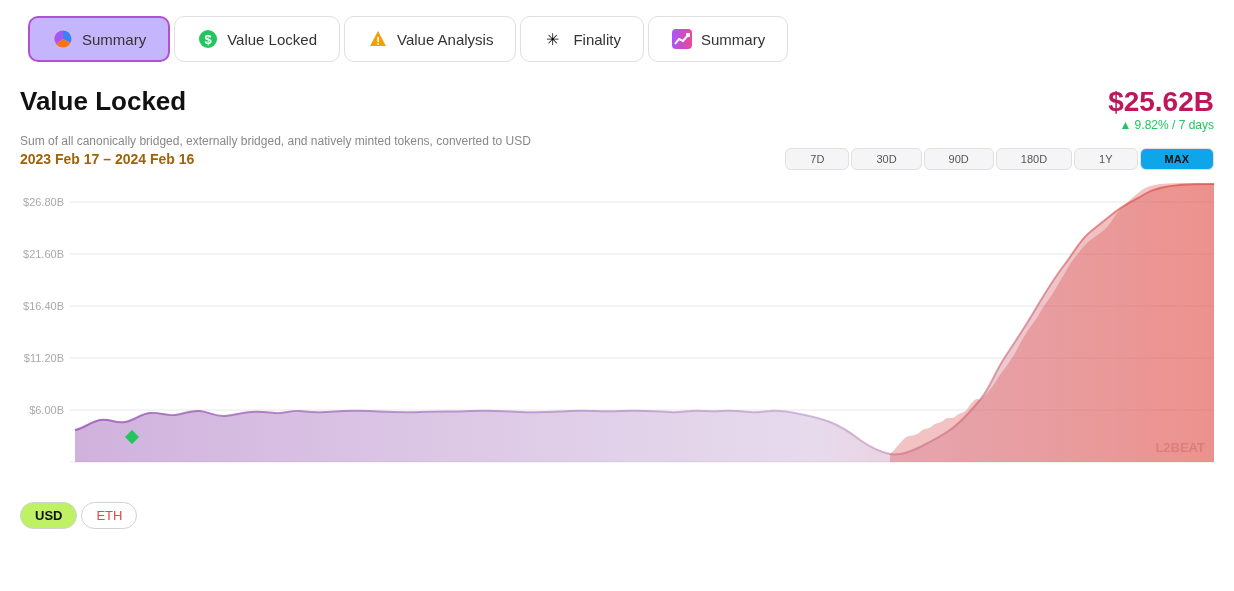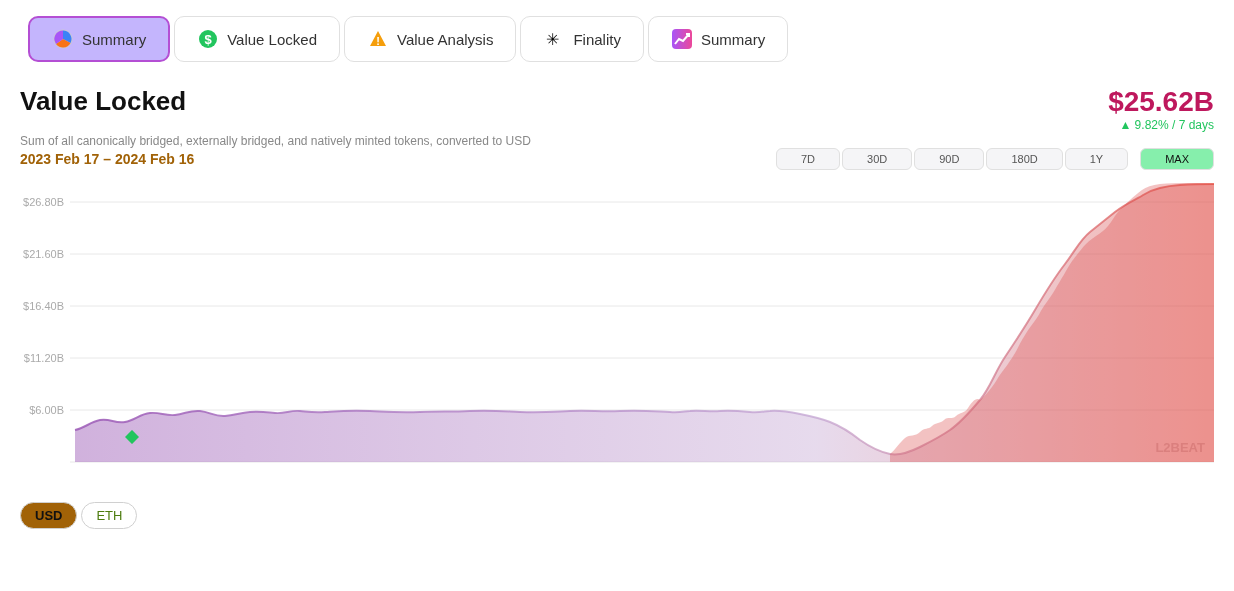--- a/index.html
+++ b/index.html
@@ -99,24 +99,23 @@
     .time-btn {
       padding: 4px 24px;
       border-radius: 6px;
       border: 1px solid #e0e0e0;
       background: #f5f5f7;
       font-size: 11px;
       color: #555;
       cursor: pointer;
     }
     .time-btn.active {
-      background: #86efac;
-      font-weight: 400;
+      background: #0ea5e9;
+      font-weight: 700;
       color: #111;
-      margin-left: 10px;
     }
     
     .chart-wrapper {
       position: relative;
       width: 100%;
       height: 310px;
       margin-bottom: 10px;
     }
     .chart-svg {
       width: 100%;
@@ -135,25 +134,25 @@
     .currency-buttons, .scale-buttons {
       display: flex;
       gap: 4px;
     }
     .ctrl-btn {
       padding: 5px 14px;
       border-radius: 20px;
       border: 1px solid #d0d0d0;
       background: #fff;
       font-size: 13px;
-      color: #4d7c0f;
+      color: #ef4444;
       cursor: pointer;
     }
     .ctrl-btn.active {
-      background: #a16207;
+      background: #bef264;
       font-weight: 600;
       color: #111;
     }
     .diamond-marker {
       position: absolute;
       bottom: 44px;
       left: 105px;
     }
   </style>
 </head>

